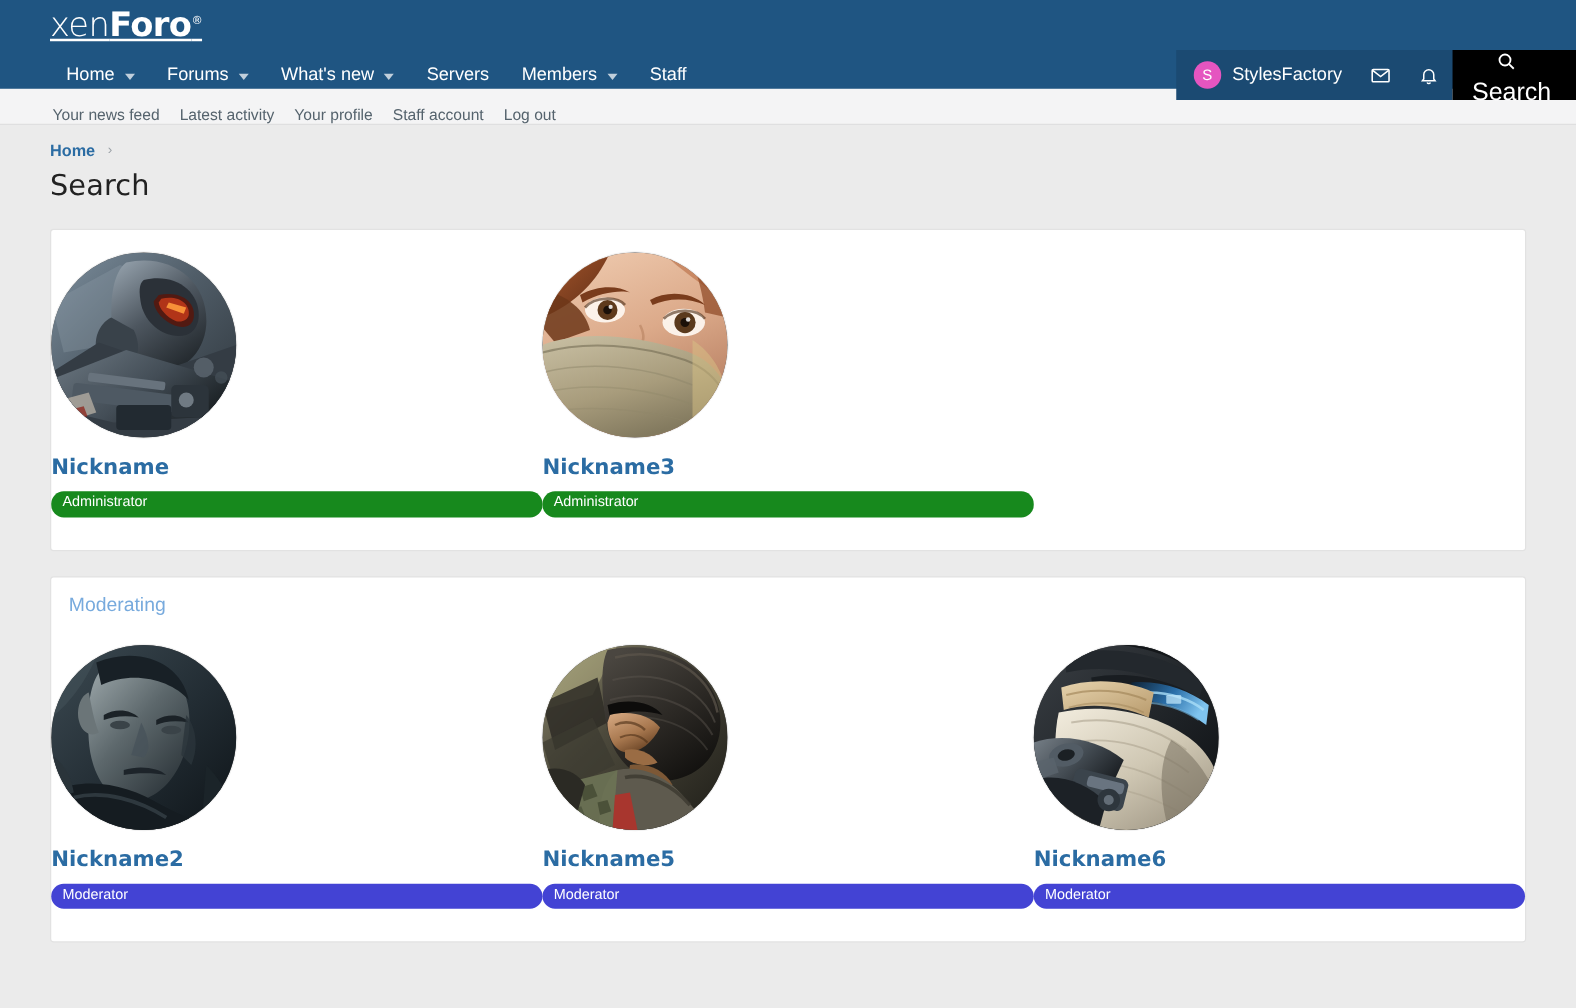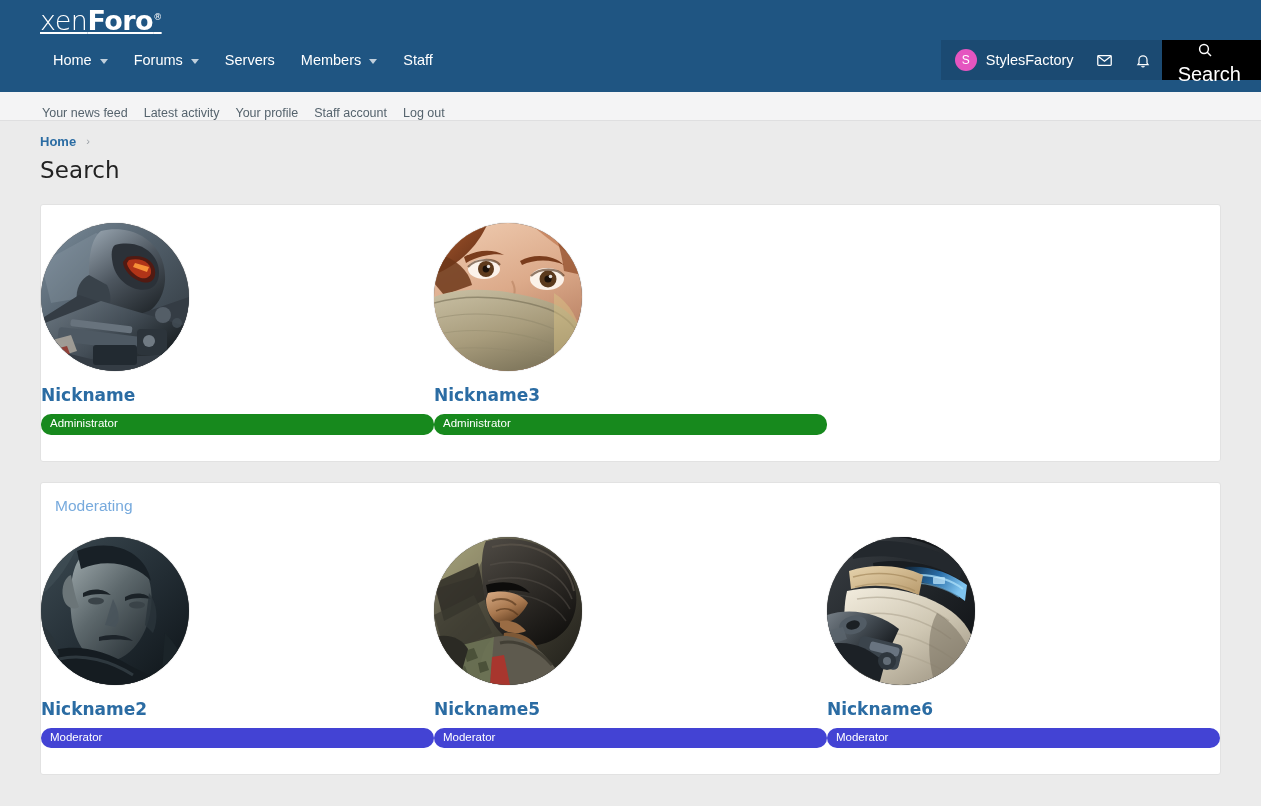--- a/index.html
+++ b/index.html
@@ -15,21 +15,21 @@
     background: #ebebeb;
     font-family: "Liberation Sans", sans-serif;
     font-size: 13px;
     color: #141414;
     -webkit-font-smoothing: antialiased;
   }
 
   
   .header {
     background: #1f5582;
-    height: 92px;
+    height: 71px;
     position: relative;
   }
   .logo-row {
     height: 40px;
     padding-left: 40px;
     display: flex;
     align-items: center;
   }
   .logo {
     font-size: 27px;
@@ -245,20 +245,24 @@
   </div>
 
   <div class="navline">
     <div class="nav-items">
       <a class="nav-item" href="#">
           <span>Home</span>
           <i class="caret"></i>
         </a>
       <a class="nav-item" href="#">
           <span>Forums</span>
+          <i class="caret"></i>
+        </a>
+      <a class="nav-item" href="#">
+          <span>What's new</span>
           <i class="caret"></i>
         </a>
       <a class="nav-item" href="#">
           <span>Servers</span>
         </a>
       <a class="nav-item" href="#">
           <span>Members</span>
           <i class="caret"></i>
         </a>
       <a class="nav-item" href="#">

